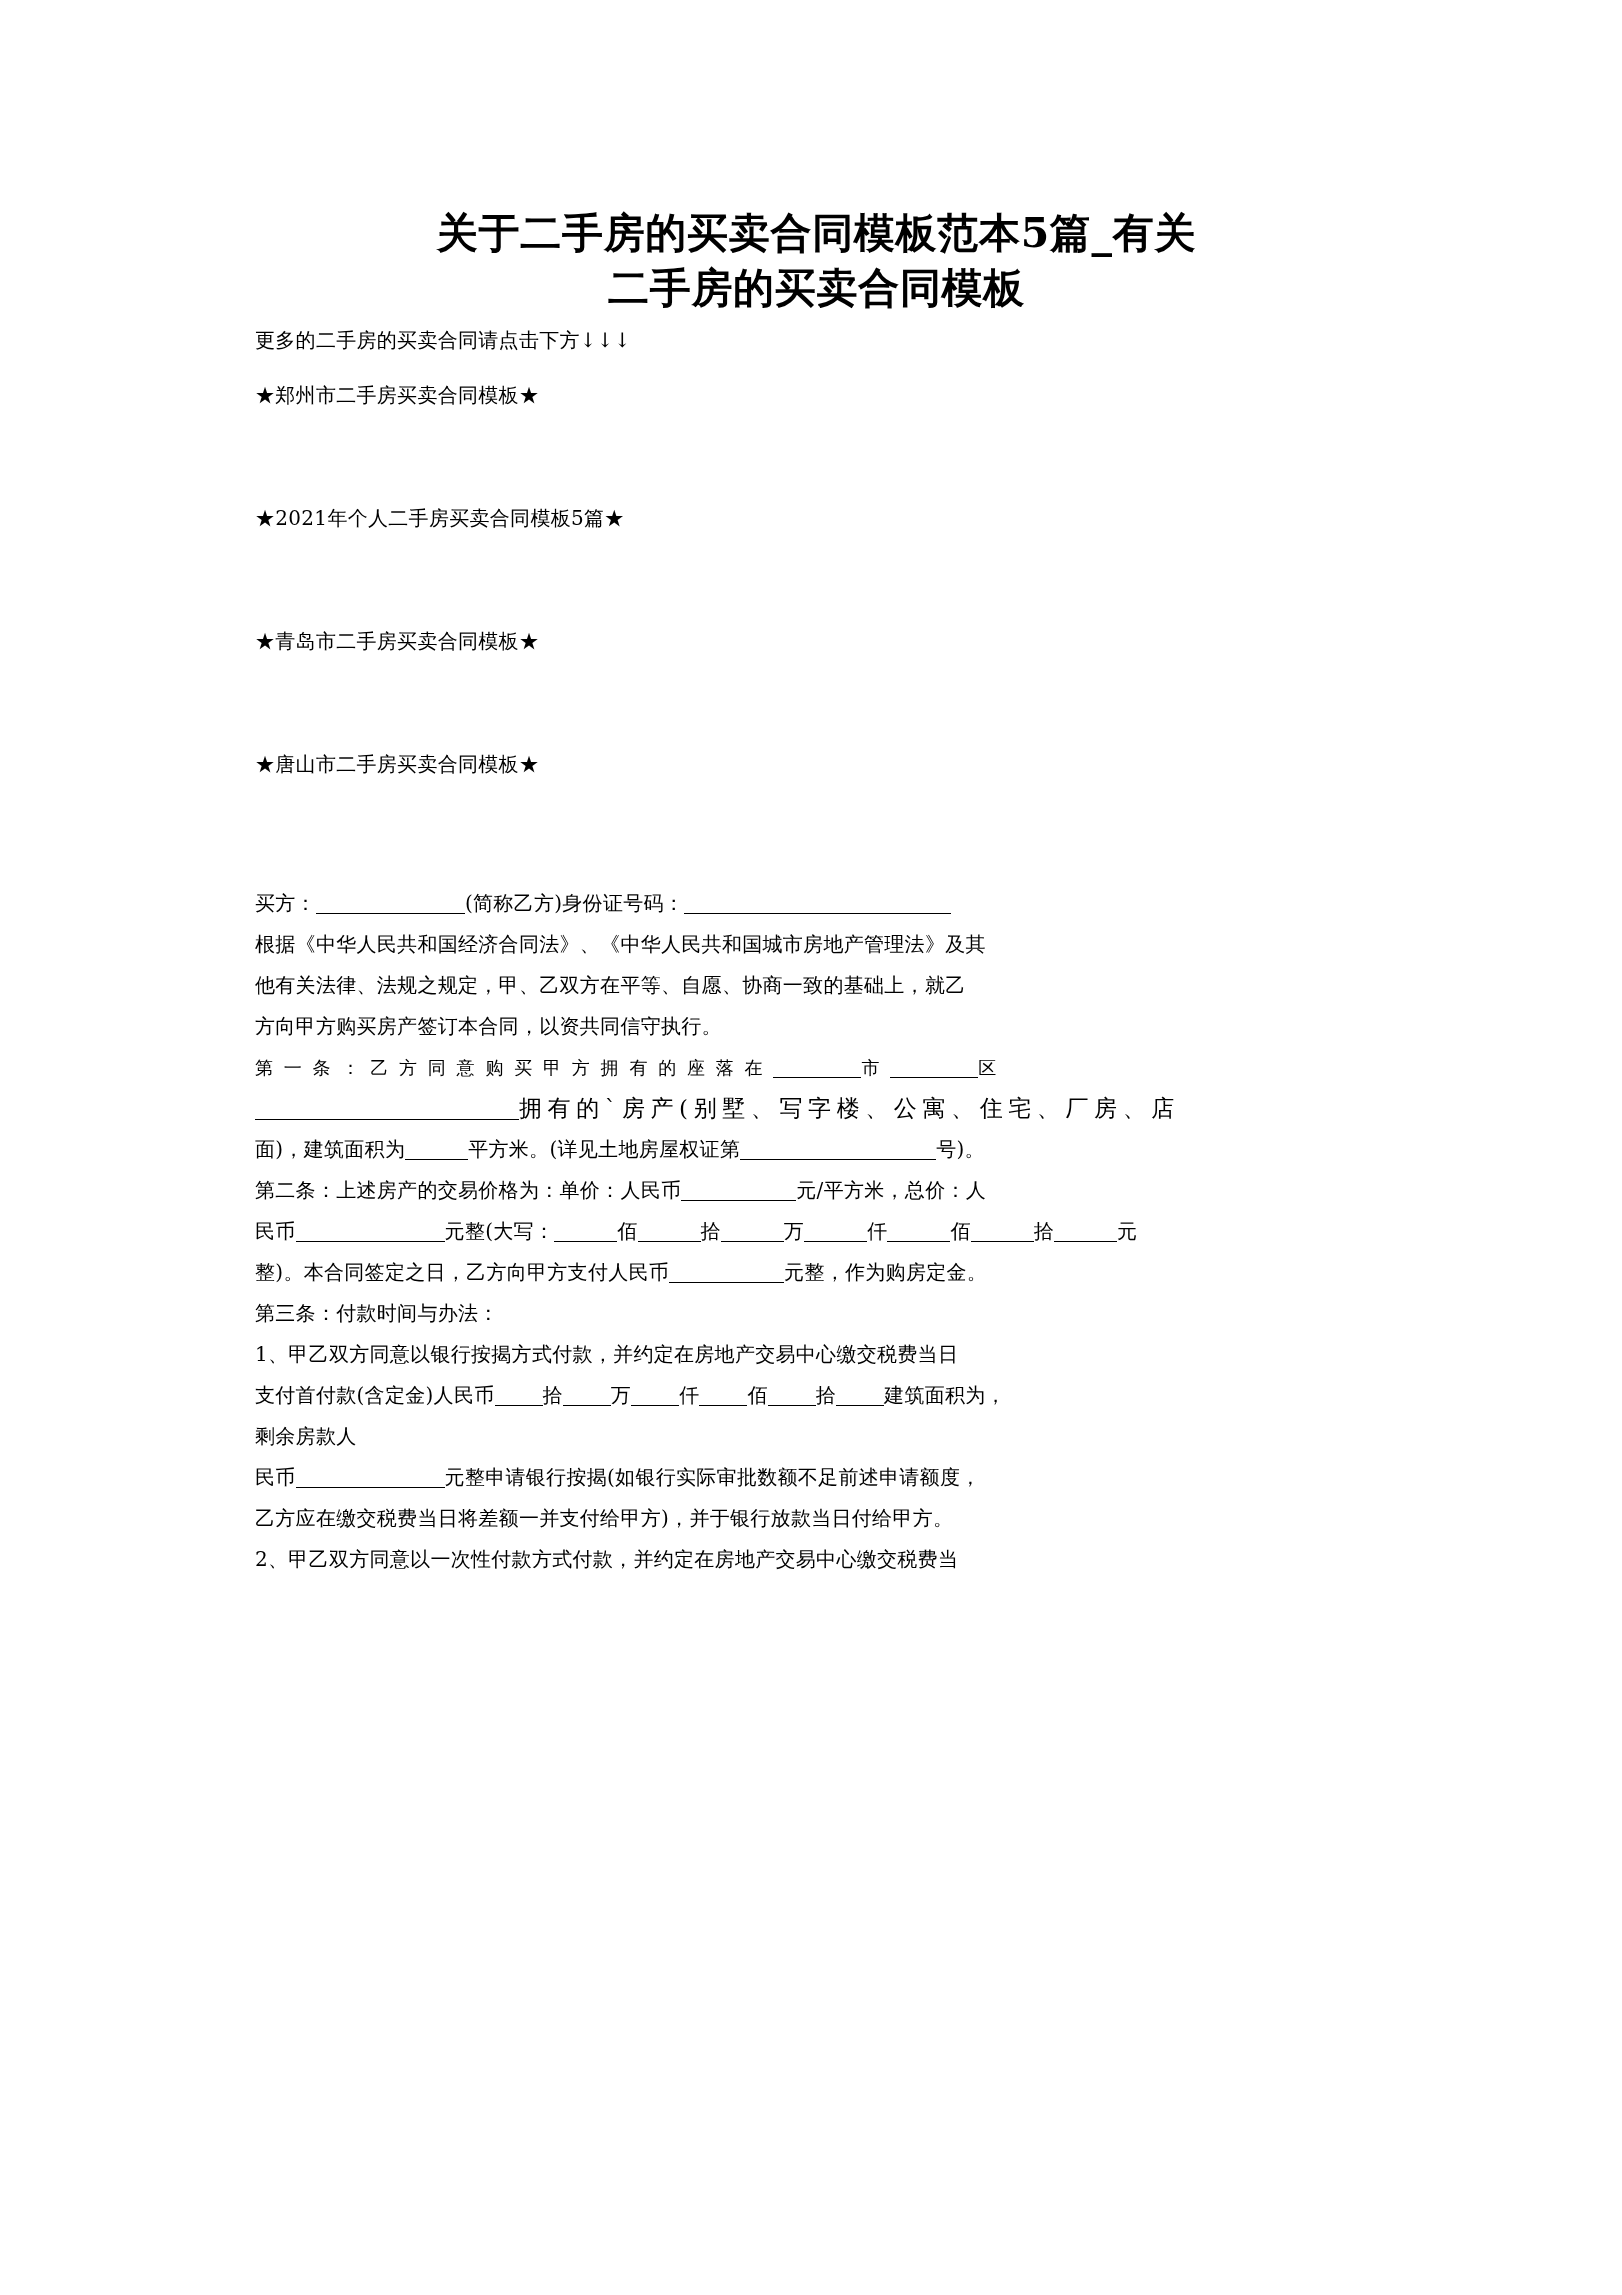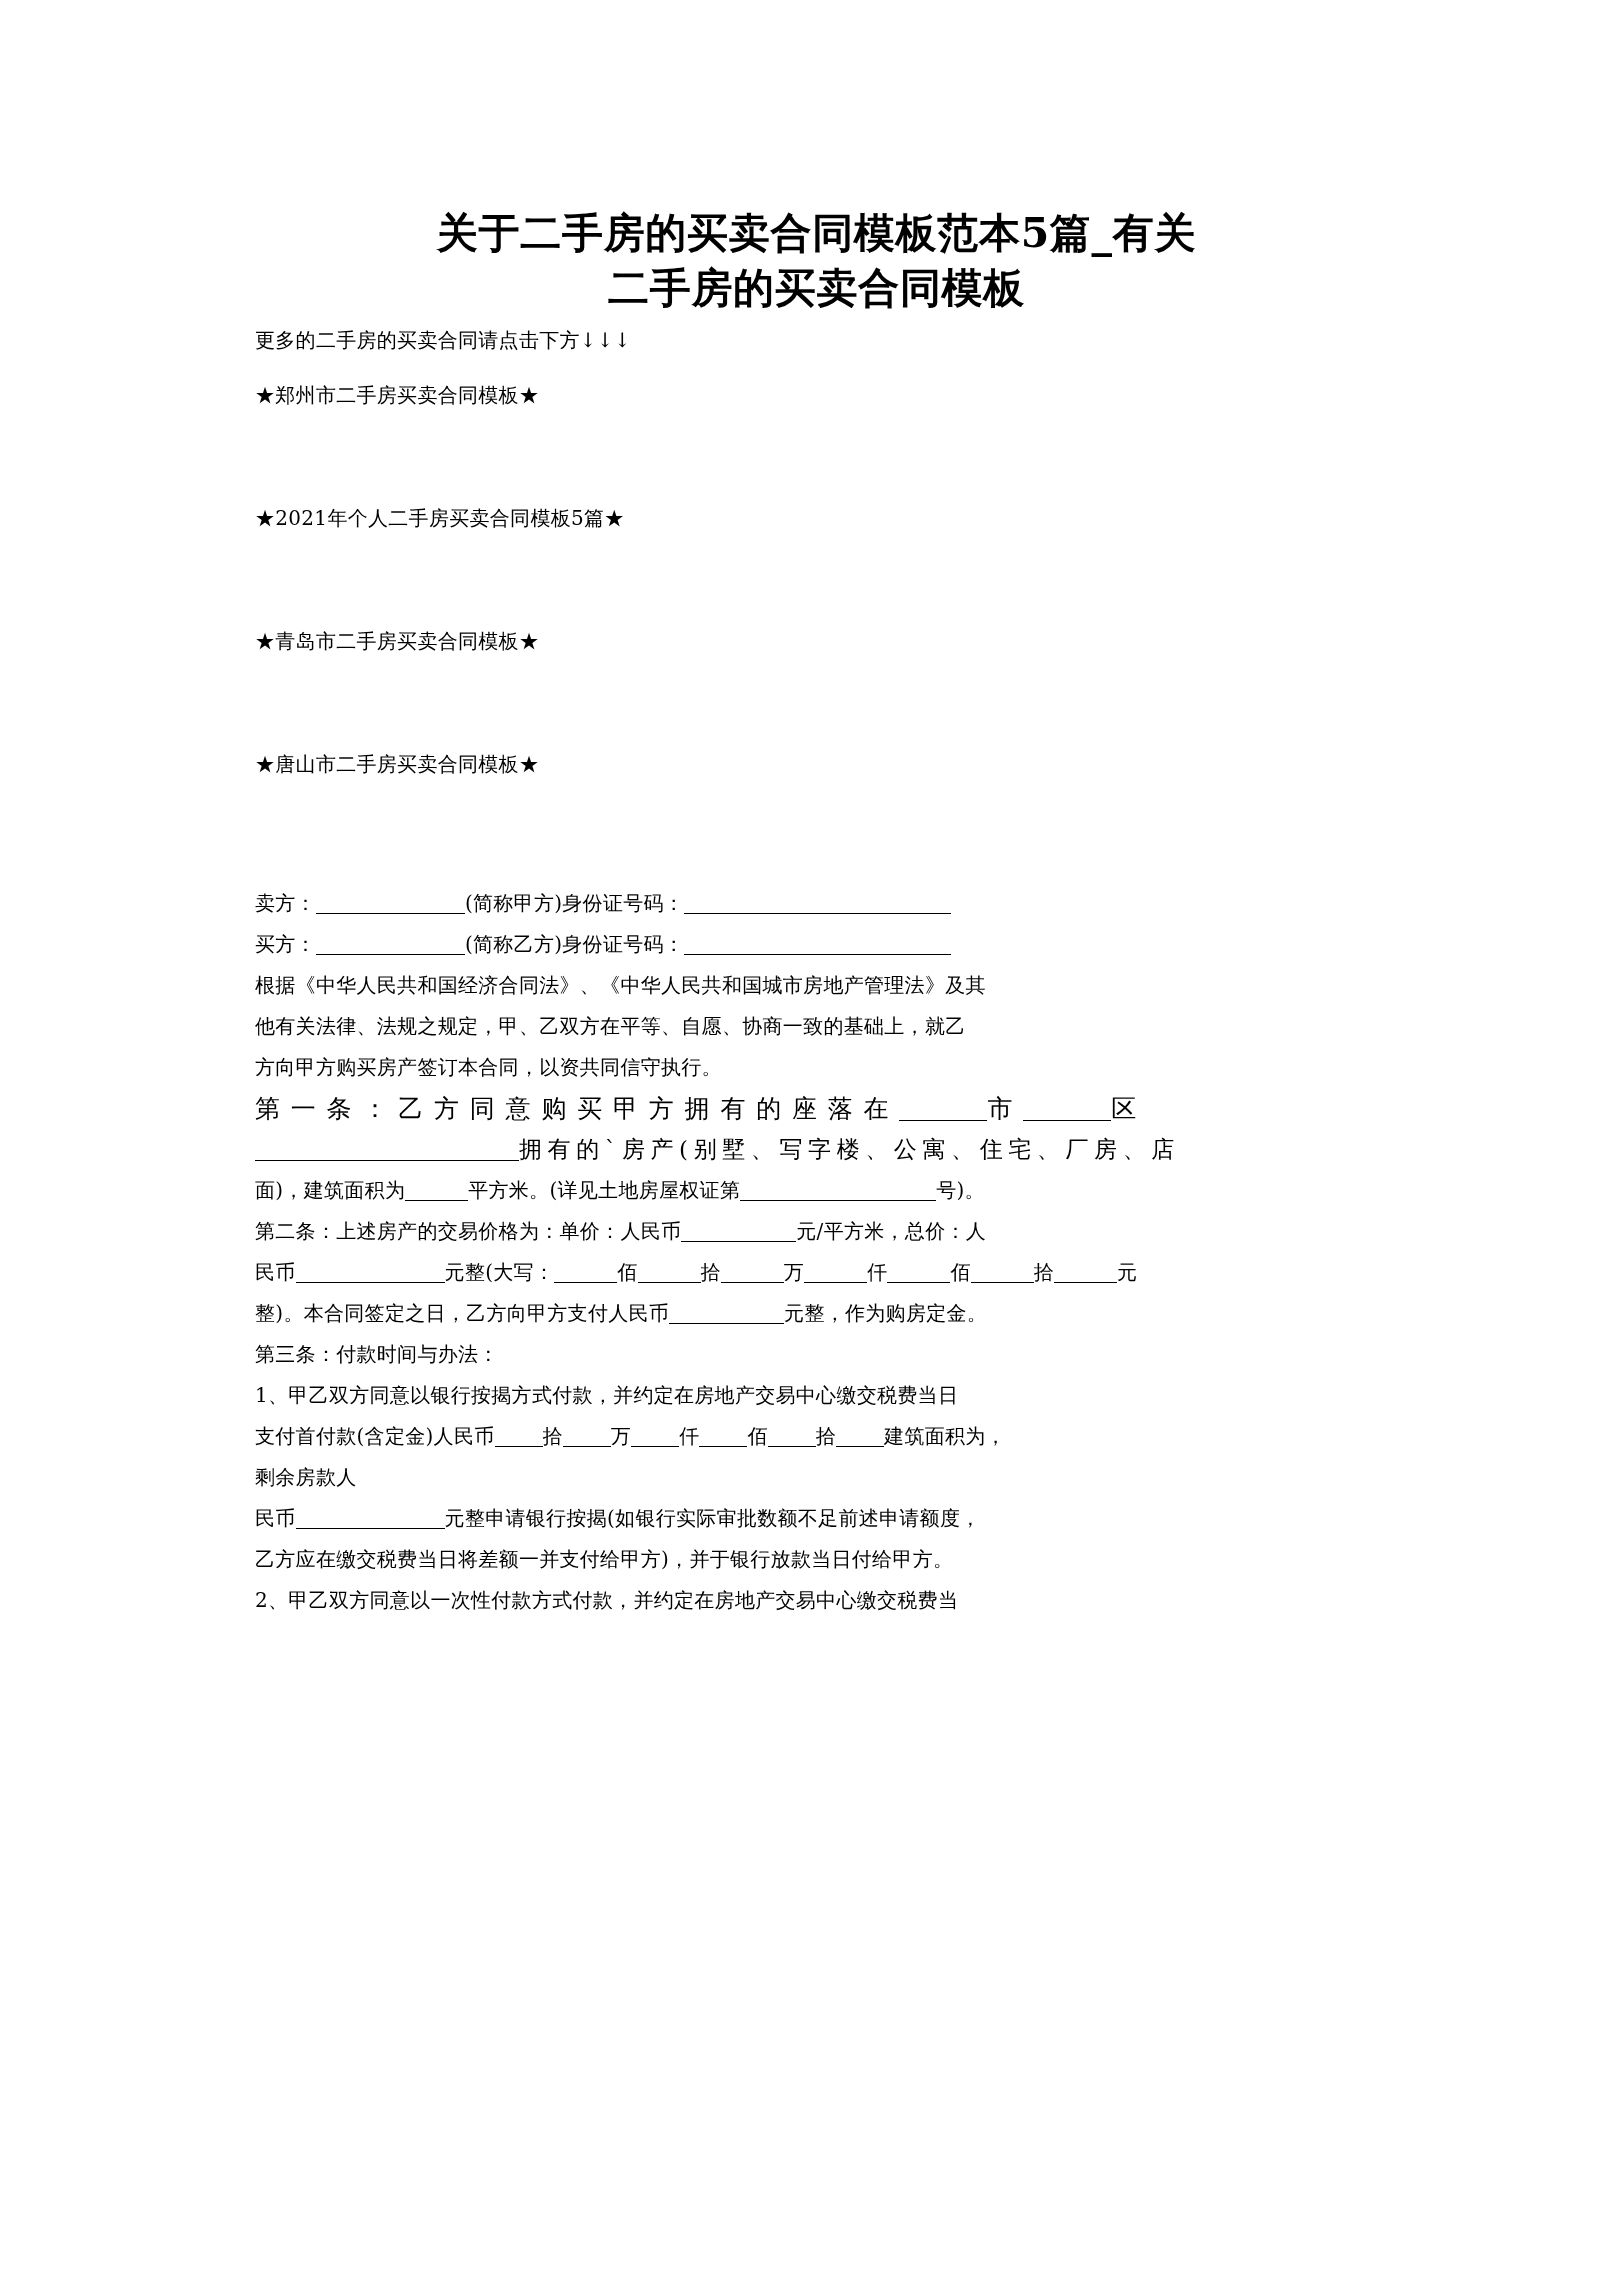--- a/index.html
+++ b/index.html
@@ -61,21 +61,21 @@
   .b-l   { width: 115px; }
   .b-xl  { width: 149px; }
   .b-xxl { width: 196px; }
   .b-huge{ width: 267px; }
 
   
   .b-lead { width: 264px; }
 
   
   .spread-1 {
-    font-size: 25px;
+    font-size: 18px;
     line-height: 41px;
     letter-spacing: 10.8px;
     white-space: nowrap;
   }
   .spread-2 {
     font-size: 23px;
     line-height: 41px;
     letter-spacing: 5.6px;
     white-space: nowrap;
   }
@@ -102,23 +102,20 @@
     <div class="line">★2021年个人二手房买卖合同模板5篇★</div>
     <div class="gap-lg"></div>
 
     <div class="line">★青岛市二手房买卖合同模板★</div>
     <div class="gap-lg"></div>
 
     <div class="line">★唐山市二手房买卖合同模板★</div>
 
     <div class="gap-xl"></div>
 
-    <div class="line">
-      <span>卖方：</span><span class="blank b-xl"></span><span>(简称甲方)身份证号码：</span><span class="blank b-huge"></span>
-    </div>
 
     <div class="line">
       <span>买方：</span><span class="blank b-xl"></span><span>(简称乙方)身份证号码：</span><span class="blank b-huge"></span>
     </div>
 
     <div class="line">根据《中华人民共和国经济合同法》、《中华人民共和国城市房地产管理法》及其</div>
     <div class="line">他有关法律、法规之规定，甲、乙双方在平等、自愿、协商一致的基础上，就乙</div>
     <div class="line">方向甲方购买房产签订本合同，以资共同信守执行。</div>
 
     <div class="spread-1">

